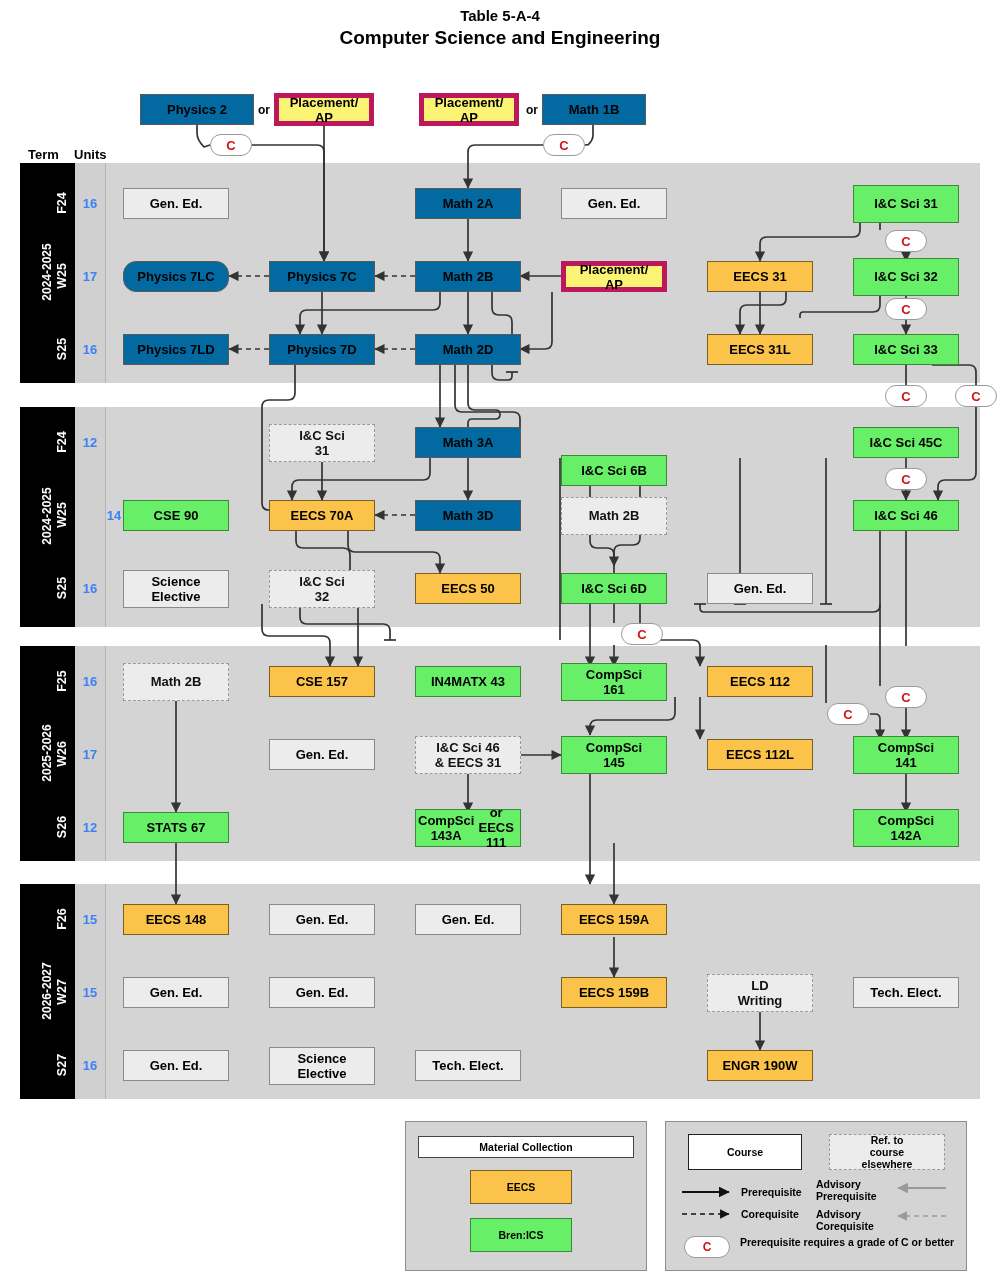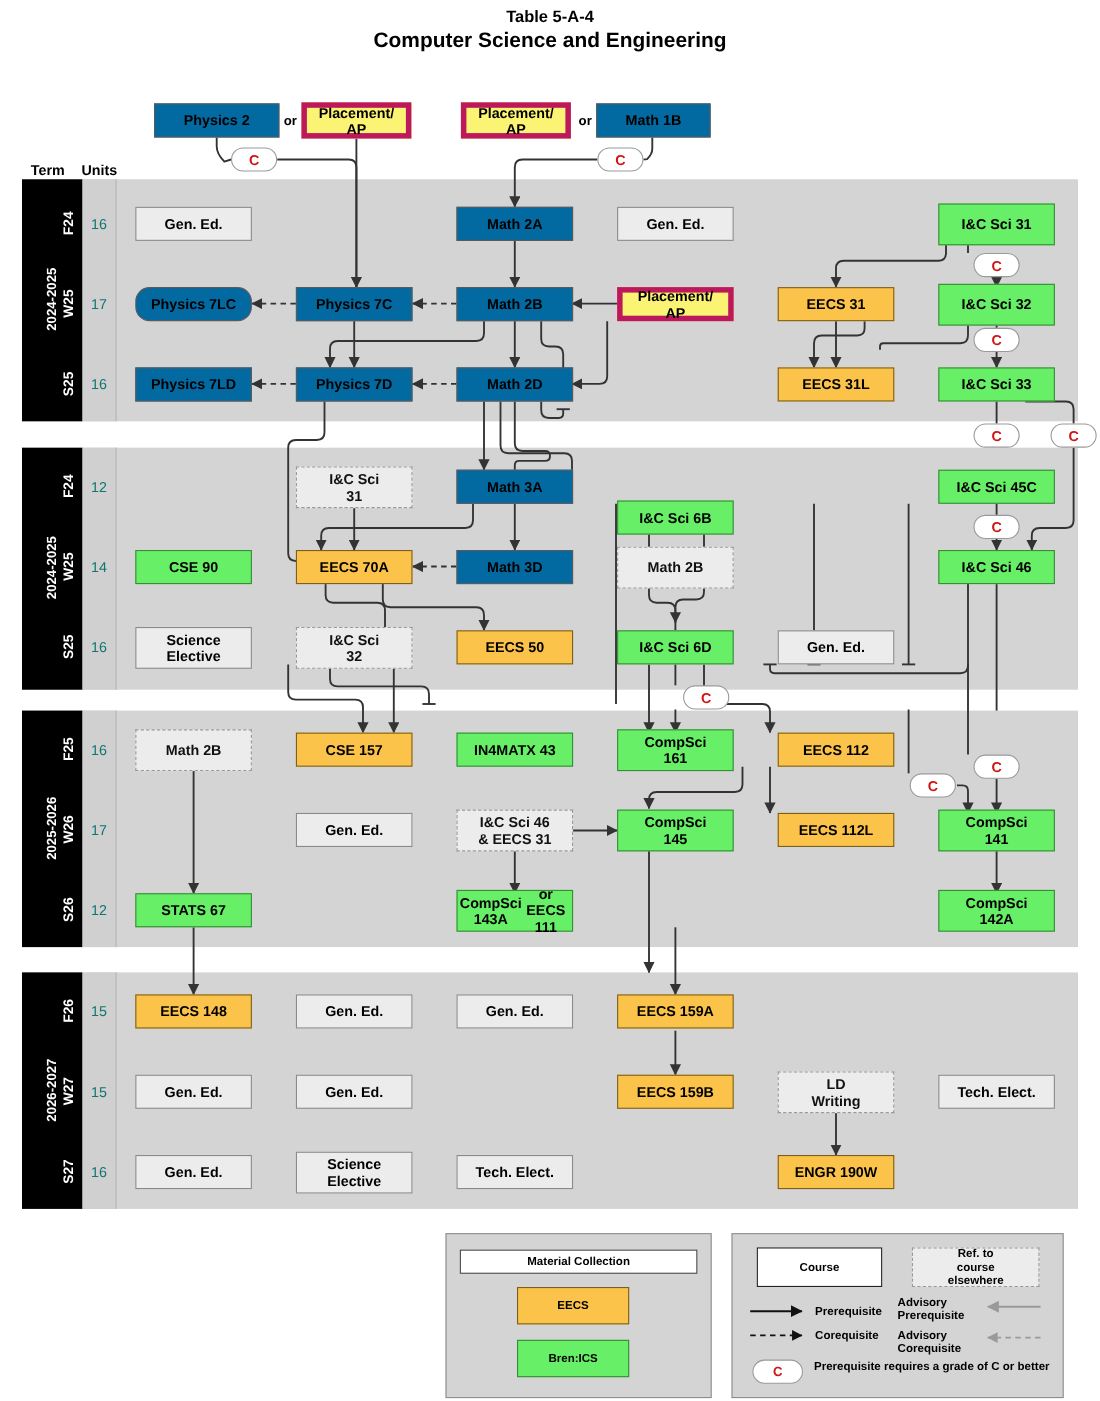--- a/index.html
+++ b/index.html
@@ -32,21 +32,21 @@
     position:absolute;color:#fff;font-size:12.5px;font-weight:bold;
     transform:rotate(-90deg);transform-origin:center center;
     white-space:nowrap;text-align:center;
   }
   .year-label{
     position:absolute;color:#fff;font-size:12px;font-weight:bold;
     transform:rotate(-90deg);transform-origin:center center;
     white-space:nowrap;text-align:center;
   }
   .units{
-    position:absolute;font-size:13px;font-weight:normal;color:#0f766e;
+    position:absolute;font-size:13px;font-weight:bold;color:#3b82f6;
     text-align:center;
   }
 
   
   .node{
     position:absolute;
     box-sizing:border-box;
     display:flex;align-items:center;justify-content:center;
     text-align:center;
     font-size:13px;font-weight:bold;
@@ -146,21 +146,21 @@
       <div class="term-label" style="left: 32px; top: 195.5px; width: 60px;">F24</div>
       <div class="units" style="left: 75px; top: 195.5px; width: 30px;">16</div>
       <div class="term-label" style="left: 32px; top: 268.5px; width: 60px;">W25</div>
       <div class="units" style="left: 75px; top: 268.5px; width: 30px;">17</div>
       <div class="term-label" style="left: 32px; top: 341.5px; width: 60px;">S25</div>
       <div class="units" style="left: 75px; top: 341.5px; width: 30px;">16</div>
       <div class="year-label" style="left: -3px; top: 509px; width: 100px;">2024-2025</div>
       <div class="term-label" style="left: 32px; top: 434.5px; width: 60px;">F24</div>
       <div class="units" style="left: 75px; top: 434.5px; width: 30px;">12</div>
       <div class="term-label" style="left: 32px; top: 507.5px; width: 60px;">W25</div>
-      <div class="units" style="left: 75px; top: 507.5px; width: 30px;">14</div>
+      <div class="units" style="left: 75px; top: 507.5px; width: 30px; padding-left: 24px;">14</div>
       <div class="term-label" style="left: 32px; top: 580.5px; width: 60px;">S25</div>
       <div class="units" style="left: 75px; top: 580.5px; width: 30px;">16</div>
       <div class="year-label" style="left: -3px; top: 745.5px; width: 100px;">2025-2026</div>
       <div class="term-label" style="left: 32px; top: 673.5px; width: 60px;">F25</div>
       <div class="units" style="left: 75px; top: 673.5px; width: 30px;">16</div>
       <div class="term-label" style="left: 32px; top: 746.5px; width: 60px;">W26</div>
       <div class="units" style="left: 75px; top: 746.5px; width: 30px;">17</div>
       <div class="term-label" style="left: 32px; top: 819.5px; width: 60px;">S26</div>
       <div class="units" style="left: 75px; top: 819.5px; width: 30px;">12</div>
       <div class="year-label" style="left: -3px; top: 983.5px; width: 100px;">2026-2027</div>

